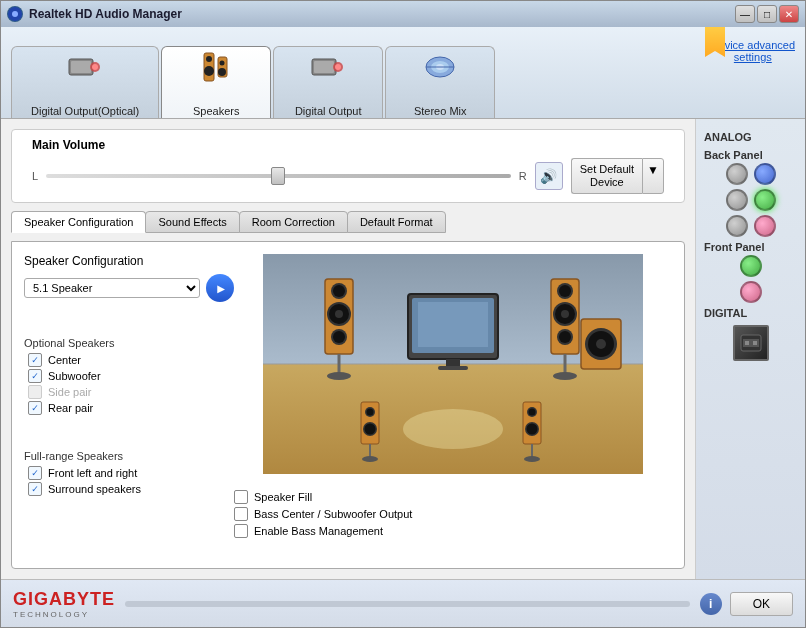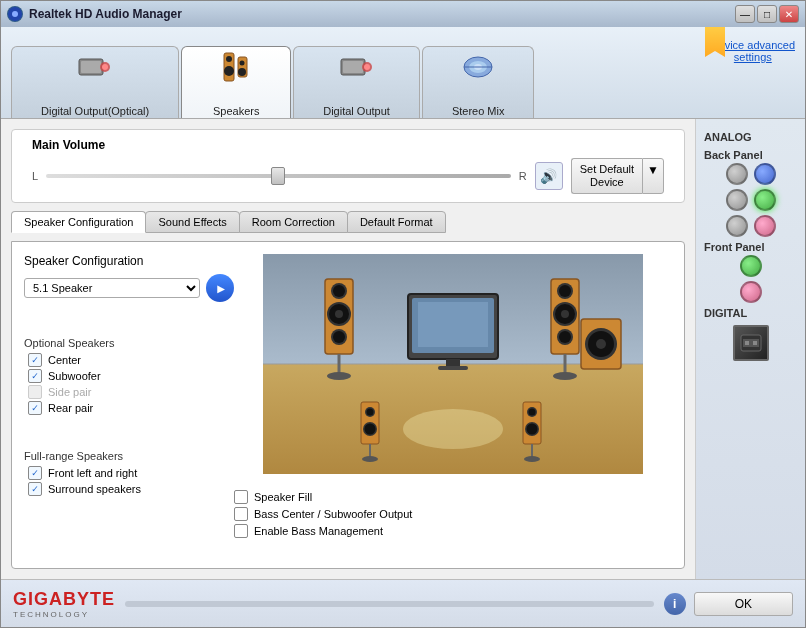--- a/index.html
+++ b/index.html
@@ -58,21 +58,21 @@
       align-items: flex-end;
       padding: 0 10px;
       border-bottom: 1px solid #aaa;
       position: relative;
     }
     .tab-item {
       display: flex;
       flex-direction: column;
       align-items: center;
       justify-content: center;
-      padding: 6px 29px;
+      padding: 6px 19px;
       margin-right: 2px;
       background: linear-gradient(to bottom, #d8e4f0, #c4d0dc);
       border: 1px solid #aaa;
       border-bottom: none;
       border-radius: 6px 6px 0 0;
       cursor: pointer;
       min-width: 110px;
       height: 72px;
       gap: 20px;
     }
@@ -309,21 +309,21 @@
       border-radius: 50%;
       background: linear-gradient(to bottom, #6688cc, #4466aa);
       border: none;
       color: white;
       font-size: 12px;
       font-weight: bold;
       cursor: pointer;
       display: flex; align-items: center; justify-content: center;
     }
     .ok-btn {
-      padding: 4px 40px;
+      padding: 4px 22px;
       background: linear-gradient(to bottom, #f8f8f8, #dcdcdc);
       border: 1px solid #aaa;
       border-radius: 3px;
       font-size: 12px;
       cursor: pointer;
     }
     .progress-bar {
       flex: 1;
       height: 6px;
       background: #c0c8d4;

